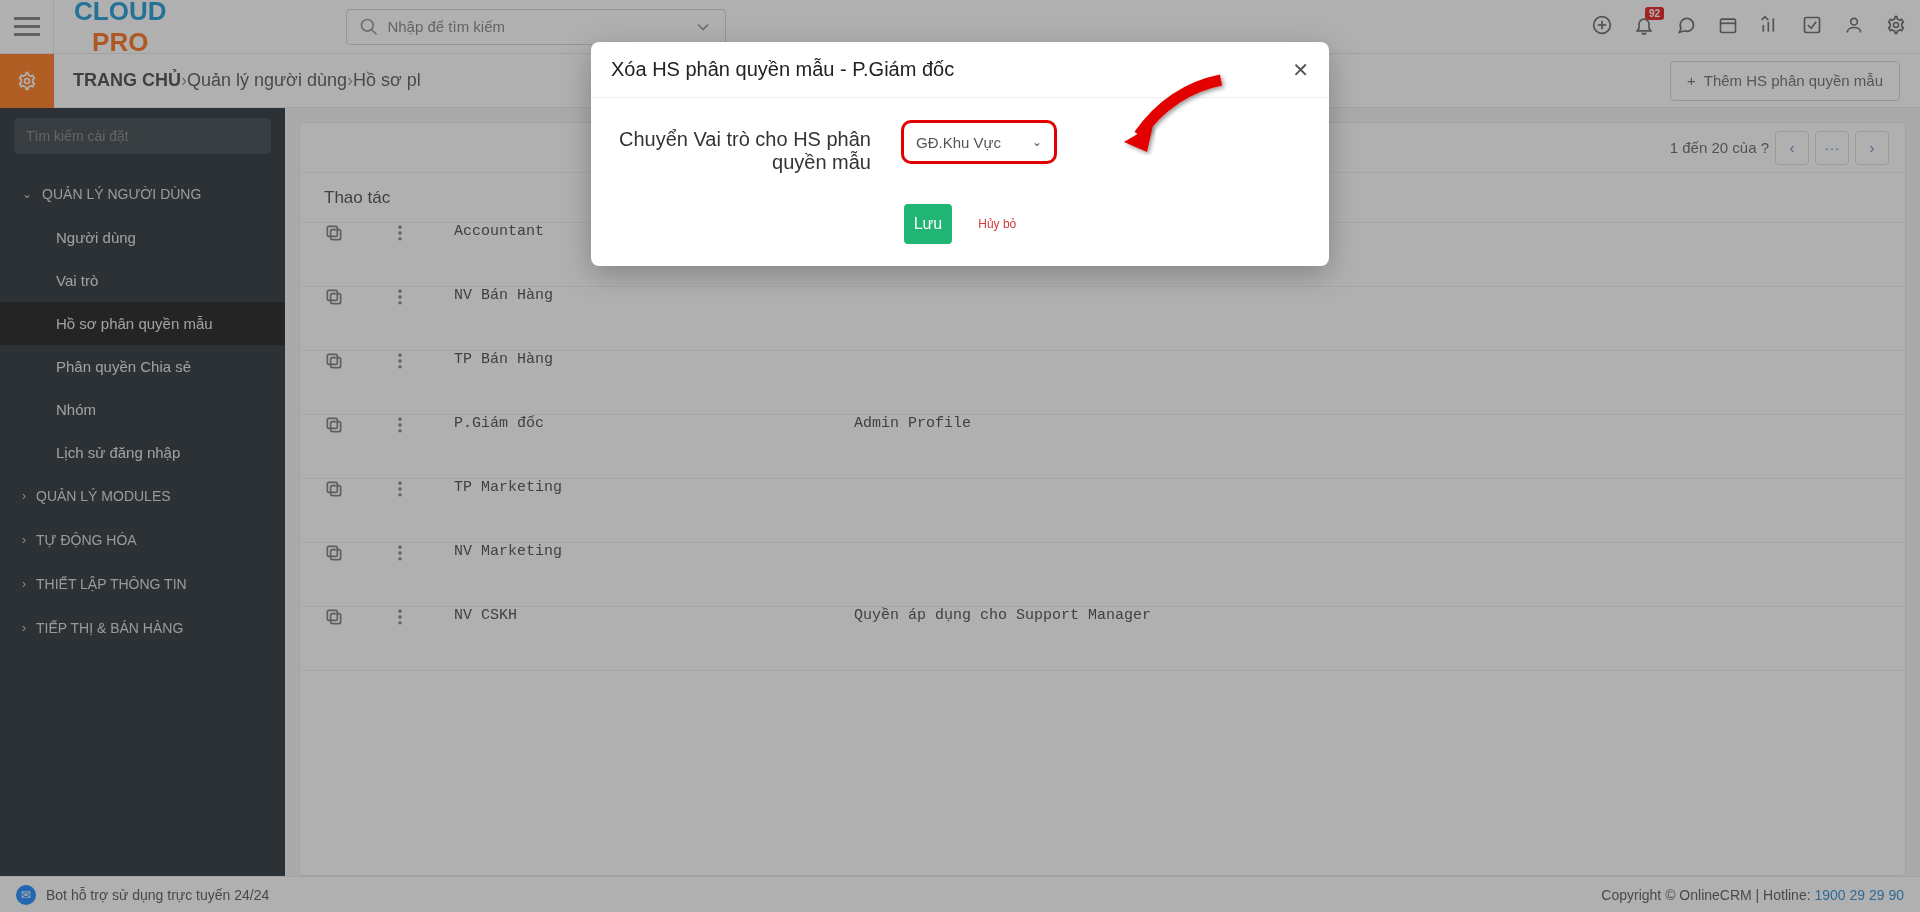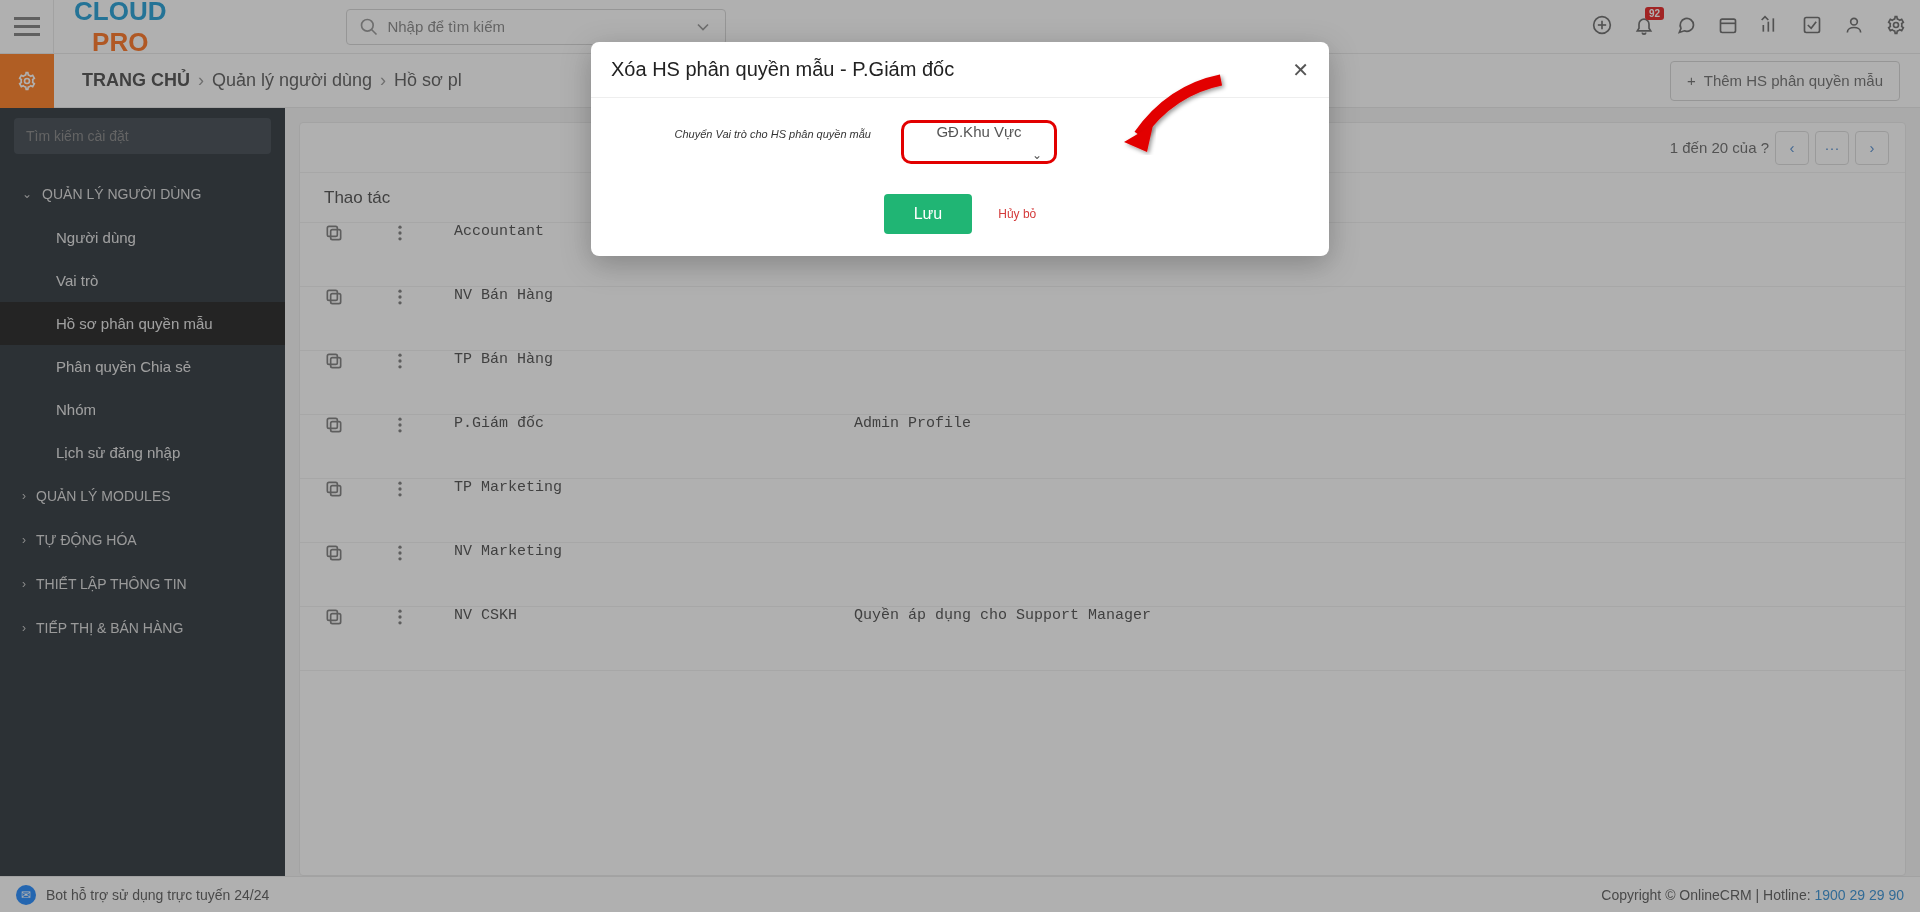--- a/index.html
+++ b/index.html
@@ -11,21 +11,21 @@
 .logo { padding:0 20px; display:flex; align-items:center; font-weight:bold; font-size:26px;flex-direction:column;}
 .logo .cloud { color:#0090d0; }
 .logo .pro { color:#ff6000; }
 .global-search { margin-left:160px; width:380px; height:36px; border:1px solid #d0d0d0; border-radius:4px; display:flex; align-items:center; padding:0 12px; color:#6d6d6d; background:#fff;}
 .global-search input { border:none; outline:none; flex:1; background:transparent; font-size:15px; margin-left:8px;}
 .top-icons { position:absolute; right:0; display:flex; align-items:center; height:54px; padding-right:14px; gap:18px;}
 .top-icons .ticon { color:#555; cursor:pointer; position:relative; width:24px; text-align:right;}
 .badge { position:absolute; top:-8px; right:-10px; background:#e30000; color:#fff; font-size:10px; padding:1px 4px; border-radius:3px; font-weight:bold;}
 .subbar { height:54px; background:#fff; display:flex; align-items:center; border-bottom:1px solid #e5e5e5; padding-right:20px; width:100%;}
 .gearbox { width:54px; height:54px; background:#ff6a00; display:flex; align-items:center; justify-content:center; color:#fff;}
-.breadcrumb { margin-left:28px; font-size:18px; color:#444; display:flex; align-items:center; gap:8px;}
+.breadcrumb { margin-left:19px; font-size:18px; color:#444; display:flex; align-items:center; }
 .breadcrumb b { font-weight:700; color:#333; }
 .breadcrumb .sep { color:#888; }
 .add-btn { margin-left:auto; border:1px solid #d0d0d0; border-radius:4px; height:40px; padding:0 16px; display:flex; align-items:center; color:#5a5a5a; background:#fff; cursor:pointer; font-size:15px; gap:8px;}
 .content { display:flex; height:calc(912px - 54px - 54px - 36px); }
 .sidebar { width:285px; background:#0f1820; color:#d2d2d2; height:100%; }
 .side-search { margin:10px 14px 18px 14px; }
 .side-search input { width:100%; height:36px; background:#252f38; border:none; border-radius:4px; padding:0 12px; color:#cfcfcf; font-size:14px; outline:none;}
 .side-section { padding:14px 22px; font-size:14px; color:#d7d7d7; display:flex; align-items:center; gap:10px; cursor:pointer;}
 .side-section .chev { font-size:12px; color:#bbb;}
 .side-items { }
@@ -41,26 +41,26 @@
 .row .col2 { flex:1; color:#333; font-size:15px; }
 .footer { position:fixed; bottom:0; left:0; width:100%; height:36px; background:#fff; display:flex; align-items:center; border-top:1px solid #e5e5e5; padding:0 16px; font-size:14px; color:#444;}
 .footer .msgr { width:20px; height:20px; background:#0078ff; border-radius:50%; display:flex; align-items:center; justify-content:center; color:#fff; margin-right:10px; font-size:12px;}
 .footer .right { margin-left:auto; }
 .footer .phone { color:#1a82d0; }
 .overlay { position:fixed; inset:0; background:rgba(80,80,80,0.45); z-index:50;}
 .modal { position:fixed; top:42px; left:50%; transform:translateX(-50%); width:738px; background:#fff; border-radius:8px; box-shadow:0 8px 30px rgba(0,0,0,.25); z-index:60; }
 .modal-head { height:56px; display:flex; align-items:center; padding:0 20px; font-size:20px; color:#222; border-bottom:1px solid #eee;}
 .modal-head .close { margin-left:auto; cursor:pointer; font-size:20px; color:#555;}
 .modal-body { padding:22px 20px 18px 20px; display:flex; align-items:flex-start; gap:30px; position:relative;}
-.field-label { width:260px; text-align:right; font-size:11px; color:#333; padding-top:8px;font-style:italic;}
-.select-box { border:3.5px solid #e20000; border-radius:10px; height:44px; width:156px; display:flex; align-items:center; padding:0 12px; color:#555; font-size:15px; gap:8px; position:relative;flex-direction:column;}
+.field-label { width:260px; text-align:right; font-size:20px; color:#333; padding-top:8px;}
+.select-box { border:3.5px solid #e20000; border-radius:10px; height:44px; width:156px; display:flex; align-items:center; padding:0 12px; color:#555; font-size:15px; gap:8px; position:relative;}
 .select-box .chev { margin-left:auto; font-size:12px;}
 .arrow { position:absolute; top:-28px; left:530px; width:120px; height:90px; pointer-events:none;}
 .modal-foot { padding:12px 0 22px 0; display:flex; justify-content:center; align-items:center; gap:26px;}
-.btn-primary { background:#20b574; color:#fff; border:none; height:40px; padding:0 30px; border-radius:4px; font-size:16px; cursor:pointer;}
+.btn-primary { background:#20b574; color:#fff; border:none; height:40px; padding:0 10px; border-radius:4px; font-size:16px; cursor:pointer;}
 .btn-cancel { color:#d43a3a; font-size:12px; cursor:pointer;}
 svg.icon { width:20px; height:20px; }
 </style>
 </head>
 <body>
 
 <div class="topbar">
   <div class="hamburger">
     <div class="hamburger-lines">
         <span></span>

